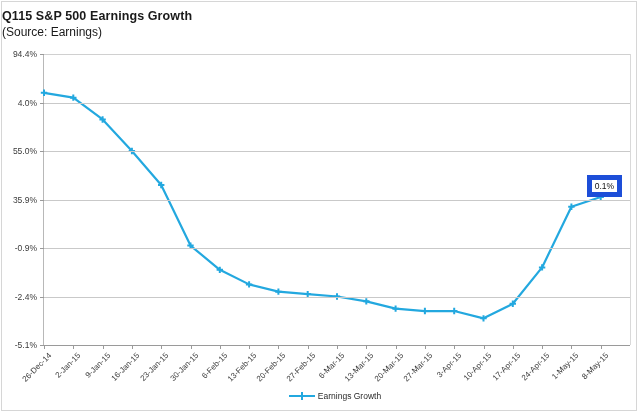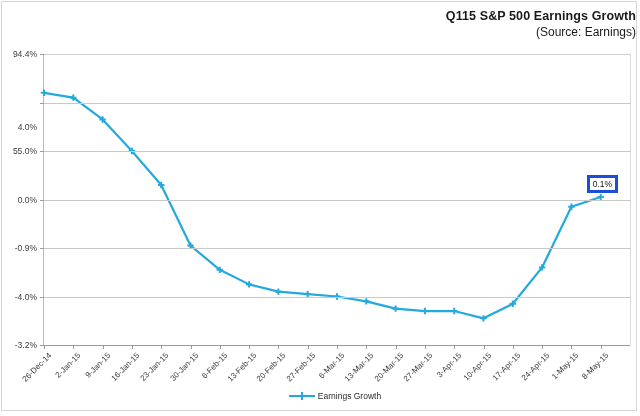--- a/index.html
+++ b/index.html
@@ -12,21 +12,21 @@
   #chart-frame{
     position:relative;
     width:636px;height:410px;
     margin:1px 0 0 1px;
     border:1px solid #d6d6d6;
     box-sizing:border-box;
     background:#fff;
   }
   #title-block{
     position:absolute;left:0;top:6px;width:100%;
-    text-align:right;
+    text-align:left;
   }
   #chart-title{
     font-size:12.5px;font-weight:bold;color:#1a1a1a;
     letter-spacing:.1px;line-height:16px;
   }
   #chart-subtitle{
     font-size:12px;color:#1a1a1a;line-height:16px;font-weight:normal;
   }
   
   #plot{
@@ -64,21 +64,21 @@
     position:absolute;
     font-size:8px;color:#3b3b3b;
     white-space:nowrap;
     transform-origin:right top;
     transform:rotate(-45deg);
     text-align:right;
   }
   #svg-layer{position:absolute;left:0;top:0;width:586px;height:291px;overflow:visible;}
   #datalabel{
     position:absolute;
-    border:3px solid #1d4ed8;
+    border:5px solid #1d4ed8;
     background:#ffffff;
     font-size:8.5px;color:#111;
     padding:1px 3px;
     line-height:10px;
     white-space:nowrap;
   }
   
   #legend{
     position:absolute;left:16px;bottom:9px;width:100%;
     display:flex;justify-content:center;gap:3px;
@@ -159,26 +159,26 @@
 
   <div id="legend">
     <svg id="legend-swatch" width="26" height="10">
       <line x1="0" y1="5" x2="26" y2="5" stroke="#23A8DF" stroke-width="2"></line>
       <path d="M13 1 L13 9 M9 5 L17 5" stroke="#23A8DF" stroke-width="2"></path>
     </svg>
     <span id="legend-label">Earnings Growth</span>
   </div>
 
 <div class="ytick-label" style="top: 52px; left: 0px; width: 35px;">94.4%</div>
-    <div class="ytick-label" style="top: 100.5px; left: 0px; width: 35px; margin-top: 24px;">4.0%</div>
+    <div class="ytick-label" style="top: 100.5px; left: 0px; width: 35px;">4.0%</div>
     <div class="ytick-label" style="top: 149px; left: 0px; width: 35px;">55.0%</div>
-    <div class="ytick-label" style="top: 197.5px; left: 0px; width: 35px;">0.0%</div>
+    <div class="ytick-label" style="top: 197.5px; left: 0px; width: 35px;">35.9%</div>
     <div class="ytick-label" style="top: 246px; left: 0px; width: 35px;">-0.9%</div>
-    <div class="ytick-label" style="top: 294.5px; left: 0px; width: 35px;">-4.0%</div>
-    <div class="ytick-label" style="top: 343px; left: 0px; width: 35px;">-3.2%</div>
+    <div class="ytick-label" style="top: 294.5px; left: 0px; width: 35px;">-2.4%</div>
+    <div class="ytick-label" style="top: 343px; left: 0px; width: 35px;">-5.1%</div>
     <div class="xlabel" style="left: 45px; top: 349px; width: 60px; margin-left: -60px;">26-Dec-14</div>
     <div class="xlabel" style="left: 74.3px; top: 349px; width: 60px; margin-left: -60px;">2-Jan-15</div>
     <div class="xlabel" style="left: 103.6px; top: 349px; width: 60px; margin-left: -60px;">9-Jan-15</div>
     <div class="xlabel" style="left: 132.9px; top: 349px; width: 60px; margin-left: -60px;">16-Jan-15</div>
     <div class="xlabel" style="left: 162.2px; top: 349px; width: 60px; margin-left: -60px;">23-Jan-15</div>
     <div class="xlabel" style="left: 191.5px; top: 349px; width: 60px; margin-left: -60px;">30-Jan-15</div>
     <div class="xlabel" style="left: 220.8px; top: 349px; width: 60px; margin-left: -60px;">6-Feb-15</div>
     <div class="xlabel" style="left: 250.1px; top: 349px; width: 60px; margin-left: -60px;">13-Feb-15</div>
     <div class="xlabel" style="left: 279.4px; top: 349px; width: 60px; margin-left: -60px;">20-Feb-15</div>
     <div class="xlabel" style="left: 308.7px; top: 349px; width: 60px; margin-left: -60px;">27-Feb-15</div>

